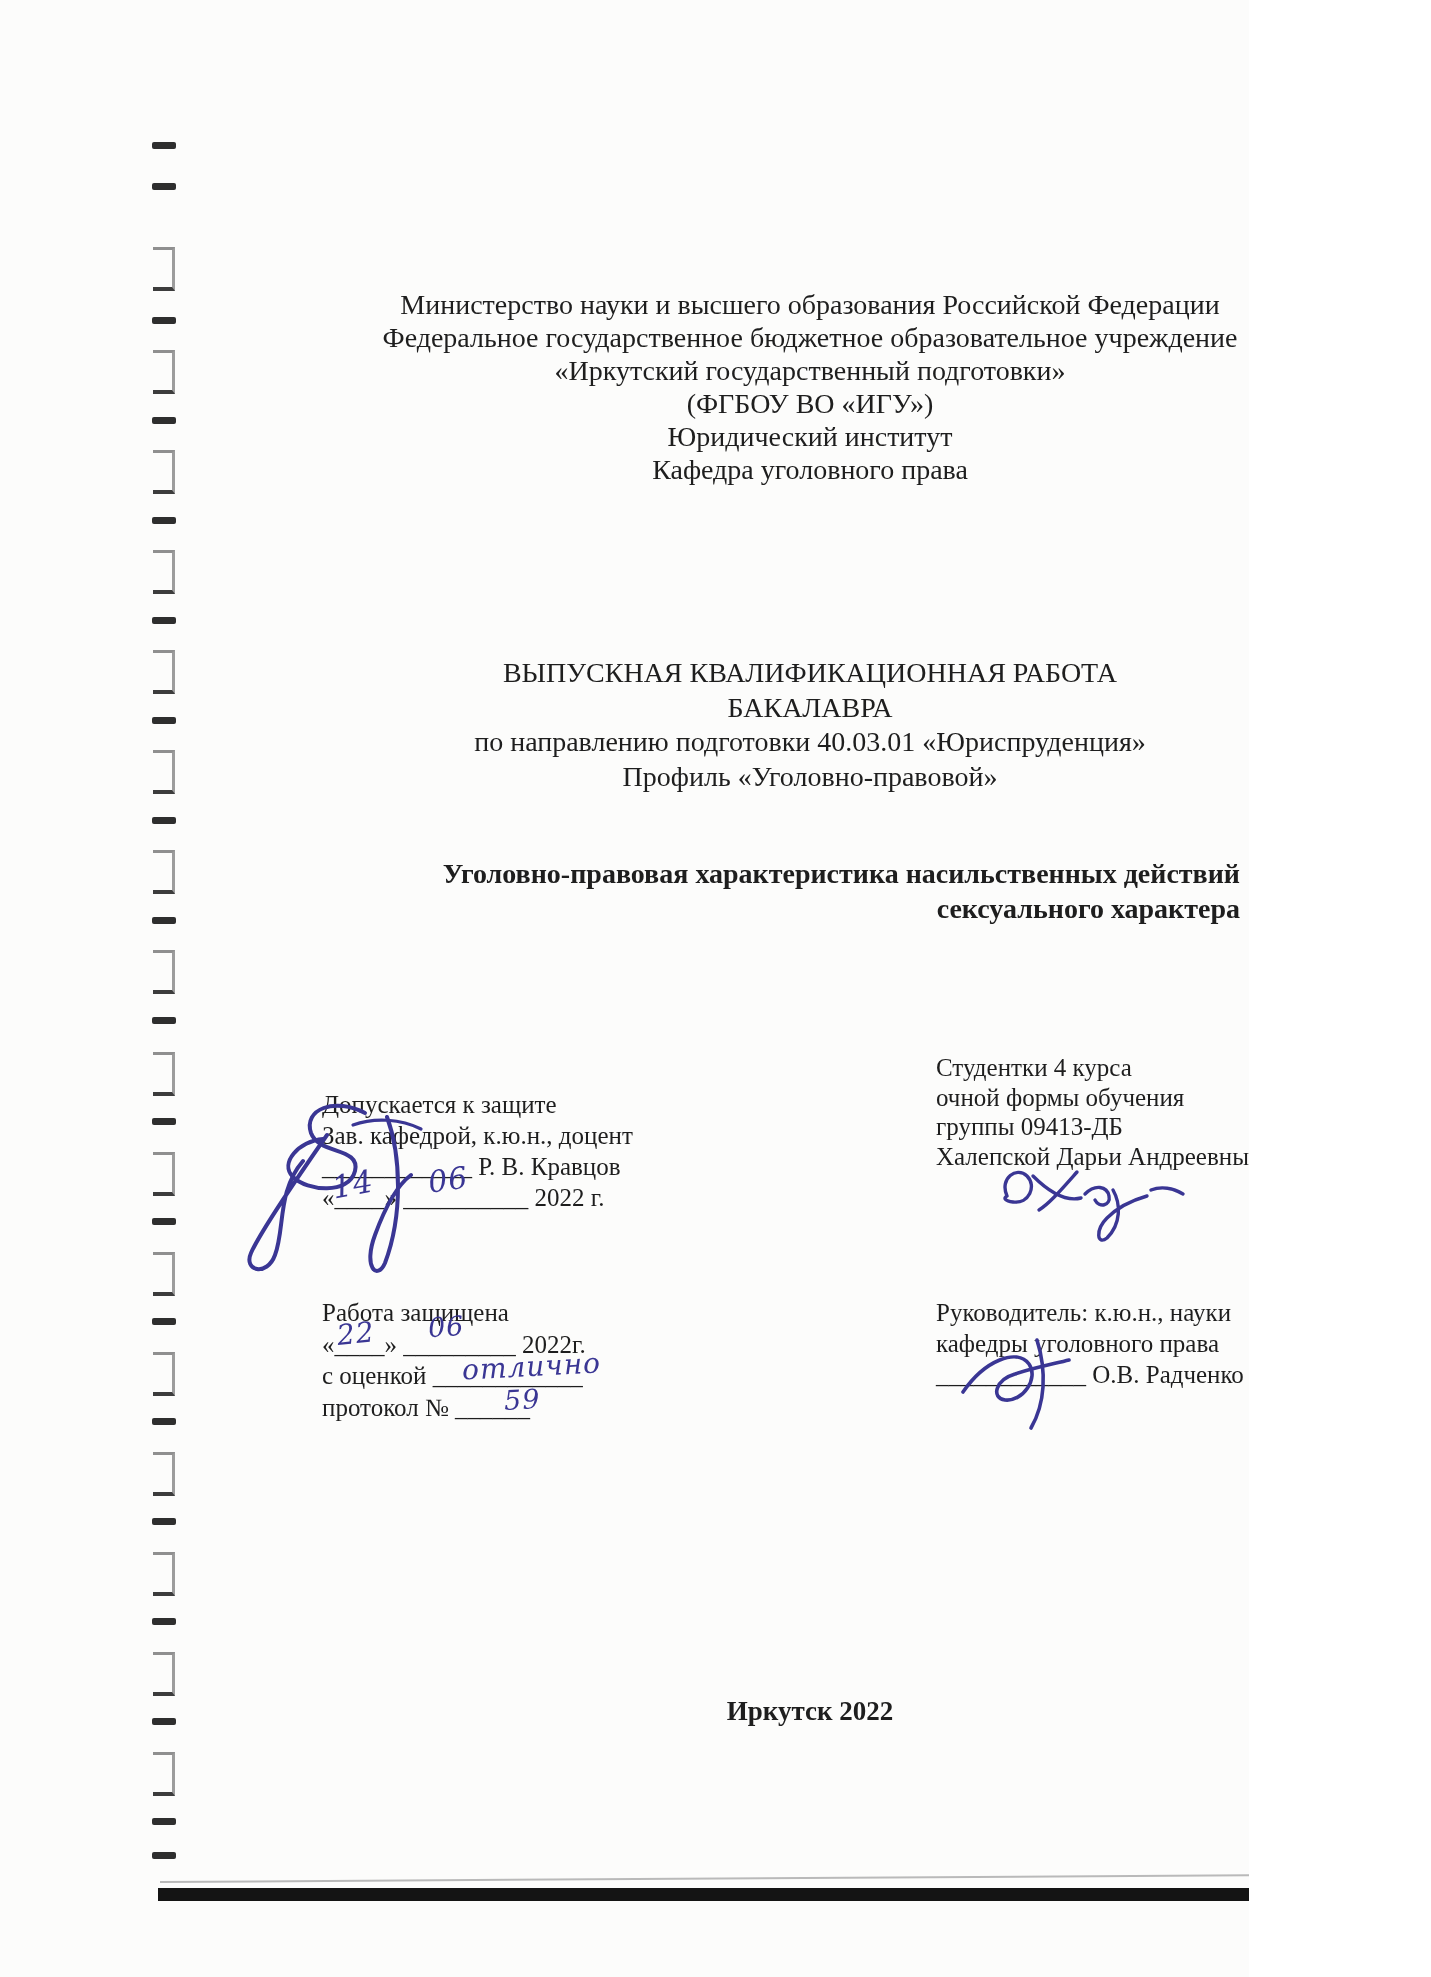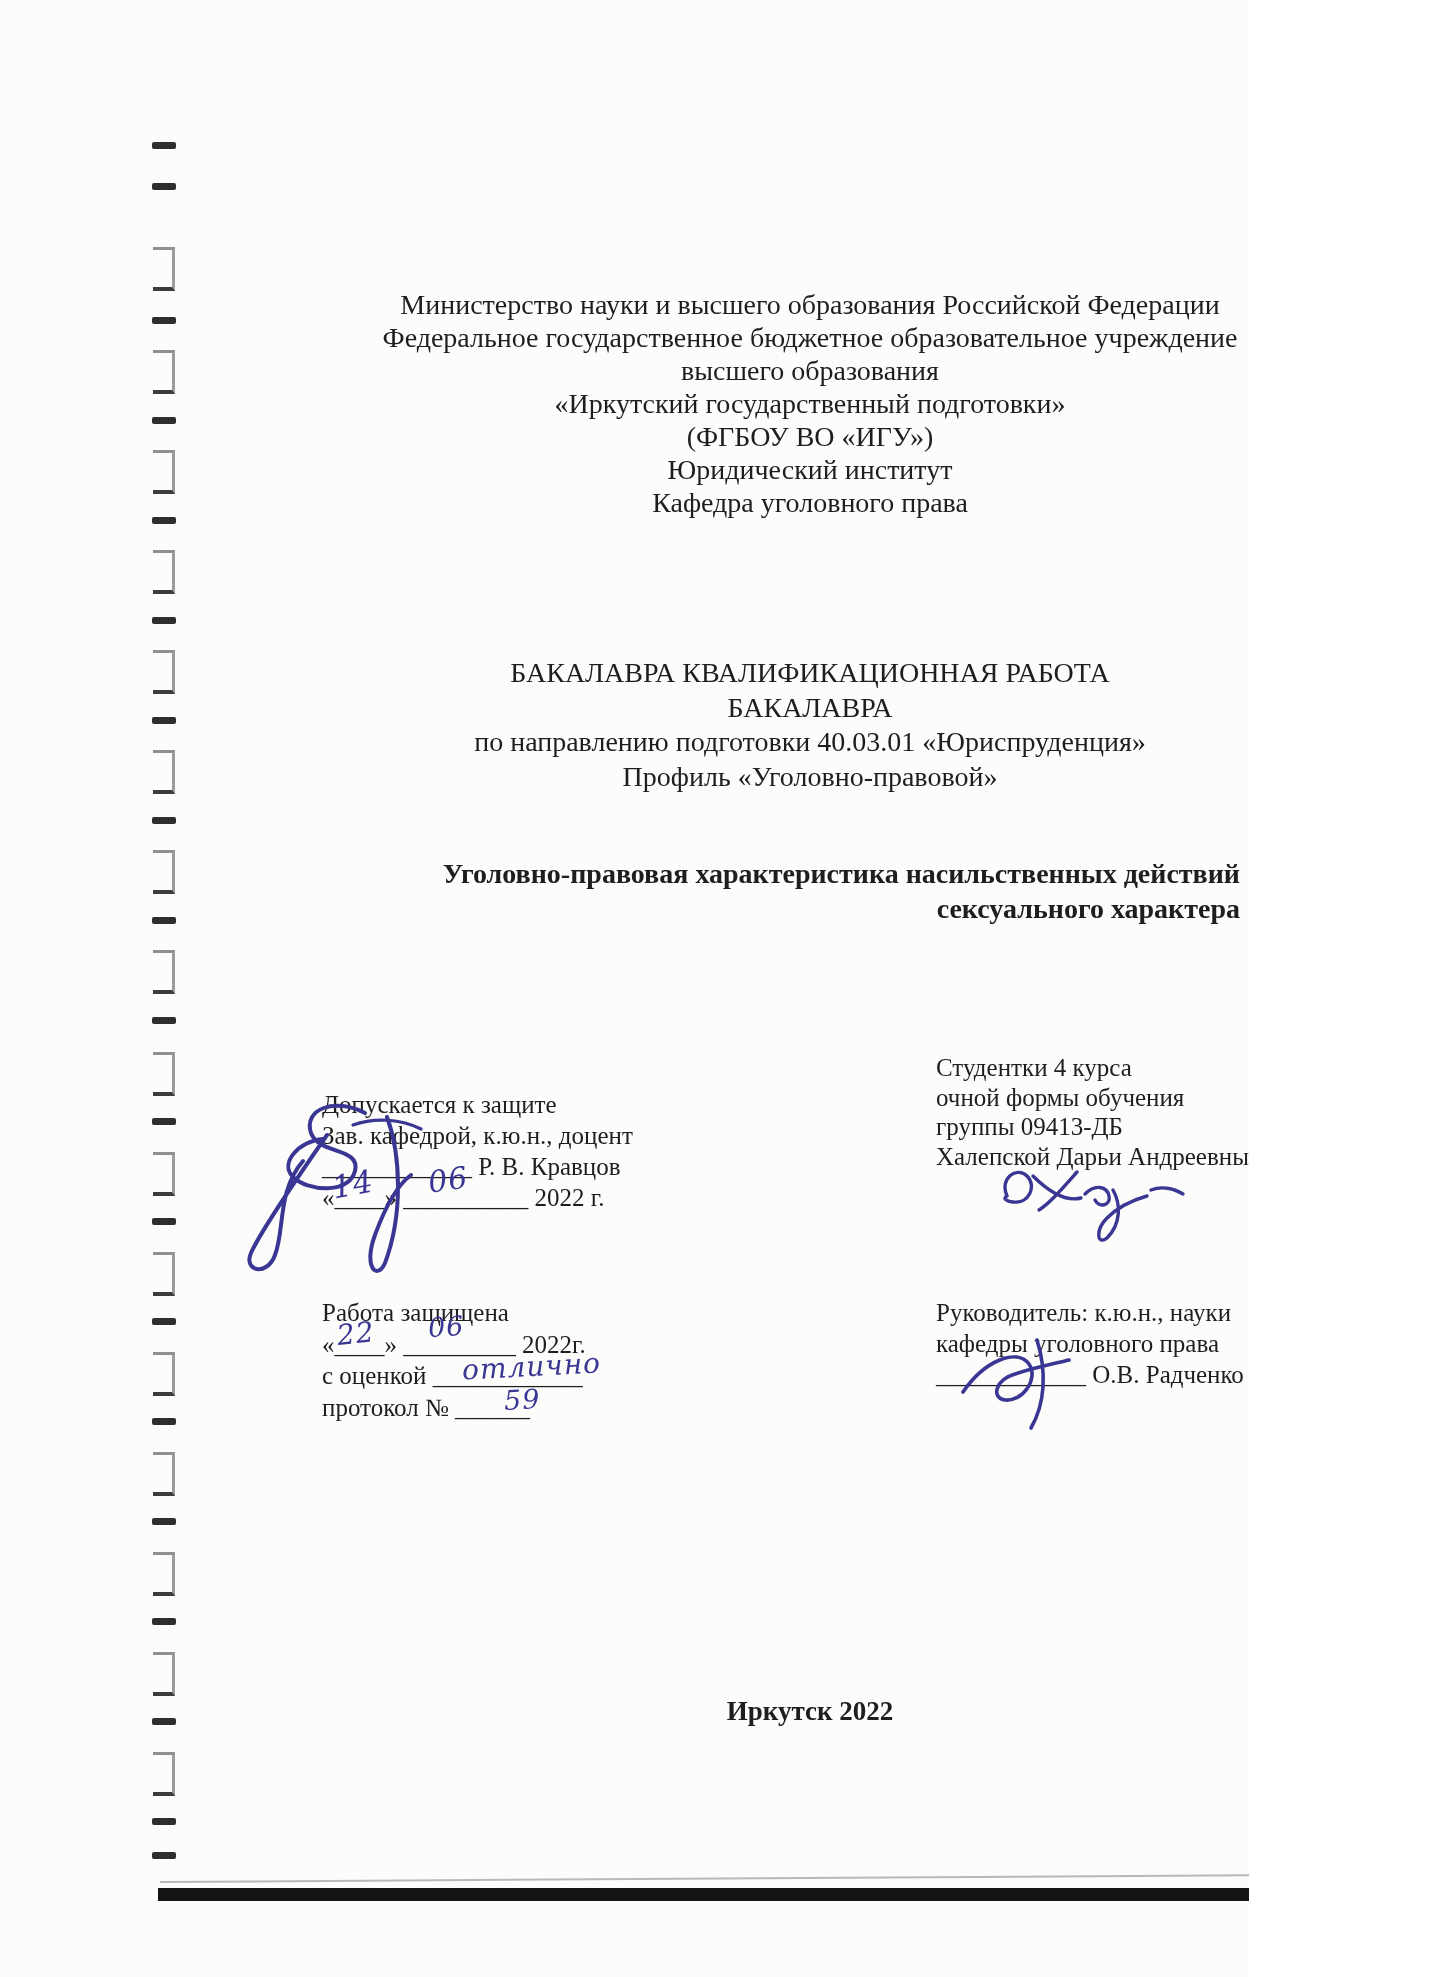--- a/index.html
+++ b/index.html
@@ -79,29 +79,28 @@
       <div class="bm-b" style="top: 1652px;"></div>
       <div class="bm-d" style="top: 1718px;"></div>
       <div class="bm-b" style="top: 1752px;"></div>
       <div class="bm-d" style="top: 1818px;"></div>
       <div class="bm-d" style="top: 1852px;"></div>
     </div>
 
   <div class="col-center hdr">
     <div class="line">Министерство науки и высшего образования Российской Федерации</div>
     <div class="line">Федеральное государственное бюджетное образовательное учреждение</div>
-    <div class="line">высшего образования</div>
     <div class="line">«Иркутский государственный подготовки»</div>
     <div class="line">(ФГБОУ ВО «ИГУ»)</div>
     <div class="line">Юридический институт</div>
     <div class="line">Кафедра уголовного права</div>
   </div>
 
   <div class="col-center work">
-    <div class="line">БАКАЛАВРА КВАЛИФИКАЦИОННАЯ РАБОТА</div>
+    <div class="line">ВЫПУСКНАЯ КВАЛИФИКАЦИОННАЯ РАБОТА</div>
     <div class="line">БАКАЛАВРА</div>
     <div class="line">по направлению подготовки 40.03.01 «Юриспруденция»</div>
     <div class="line">Профиль «Уголовно-правовой»</div>
   </div>
 
   <div class="col-center title">
     <div class="line">Уголовно-правовая характеристика насильственных действий</div>
     <div class="line">сексуального характера</div>
   </div>
 

